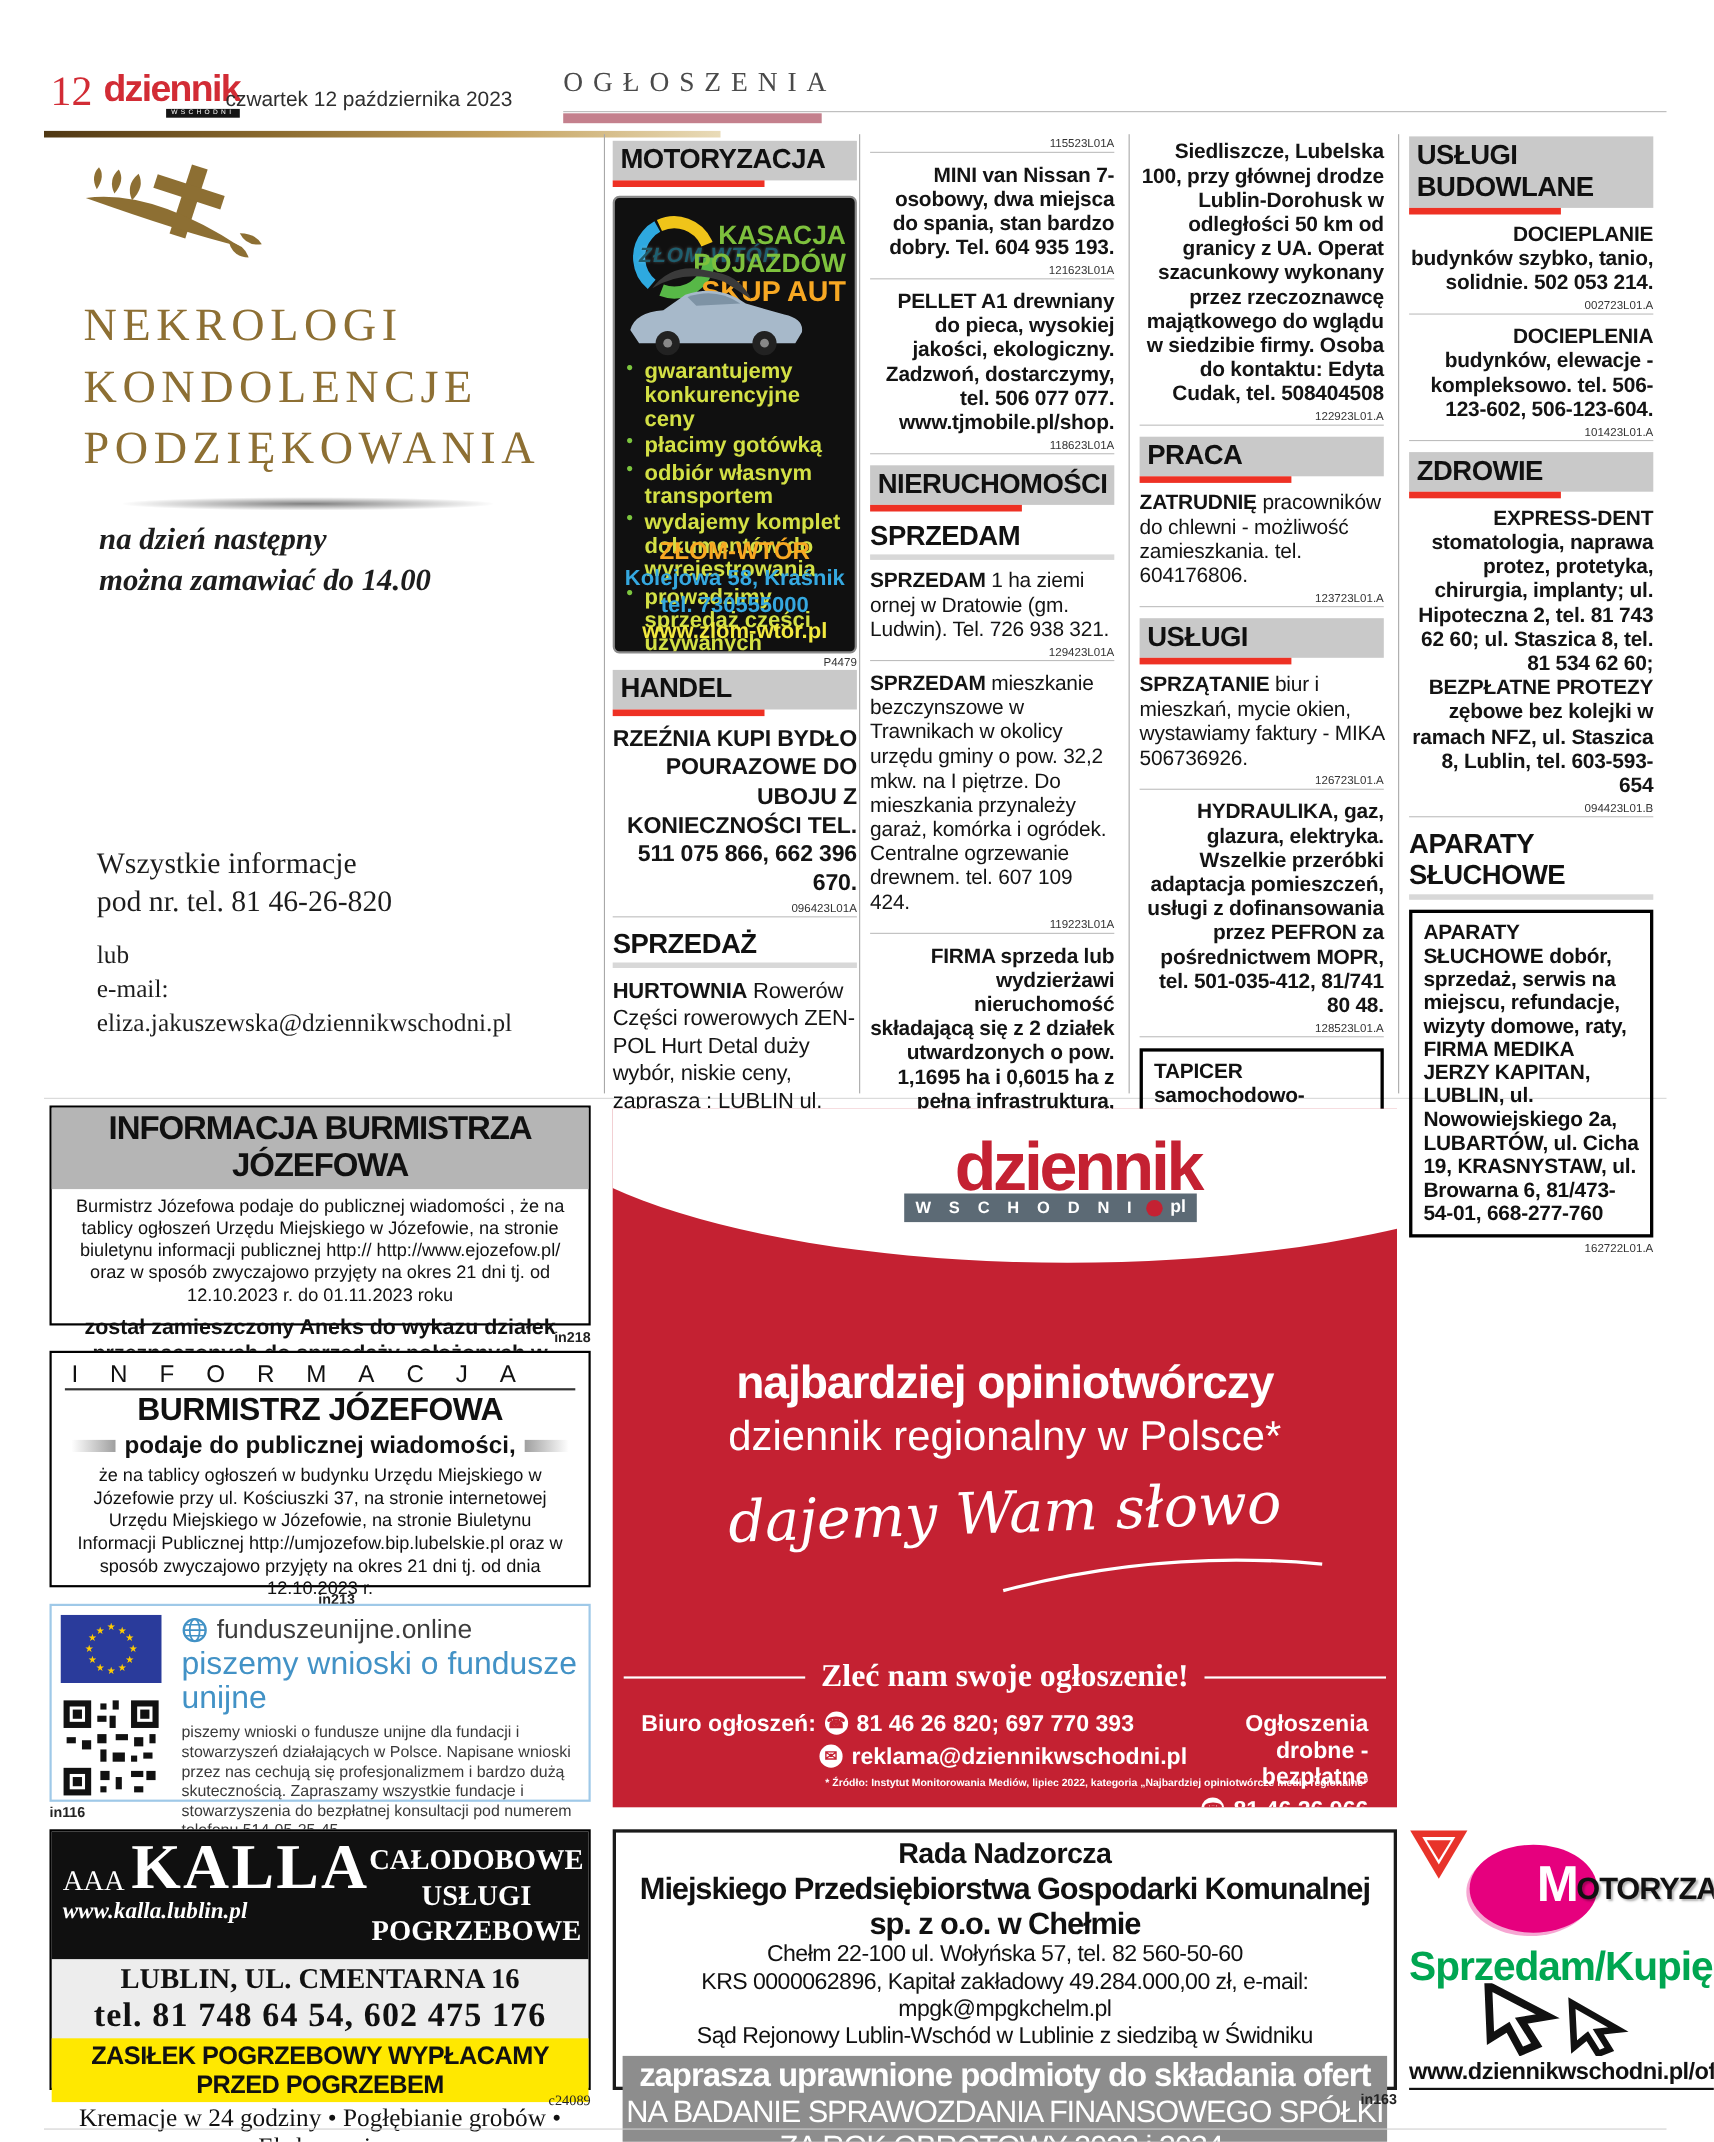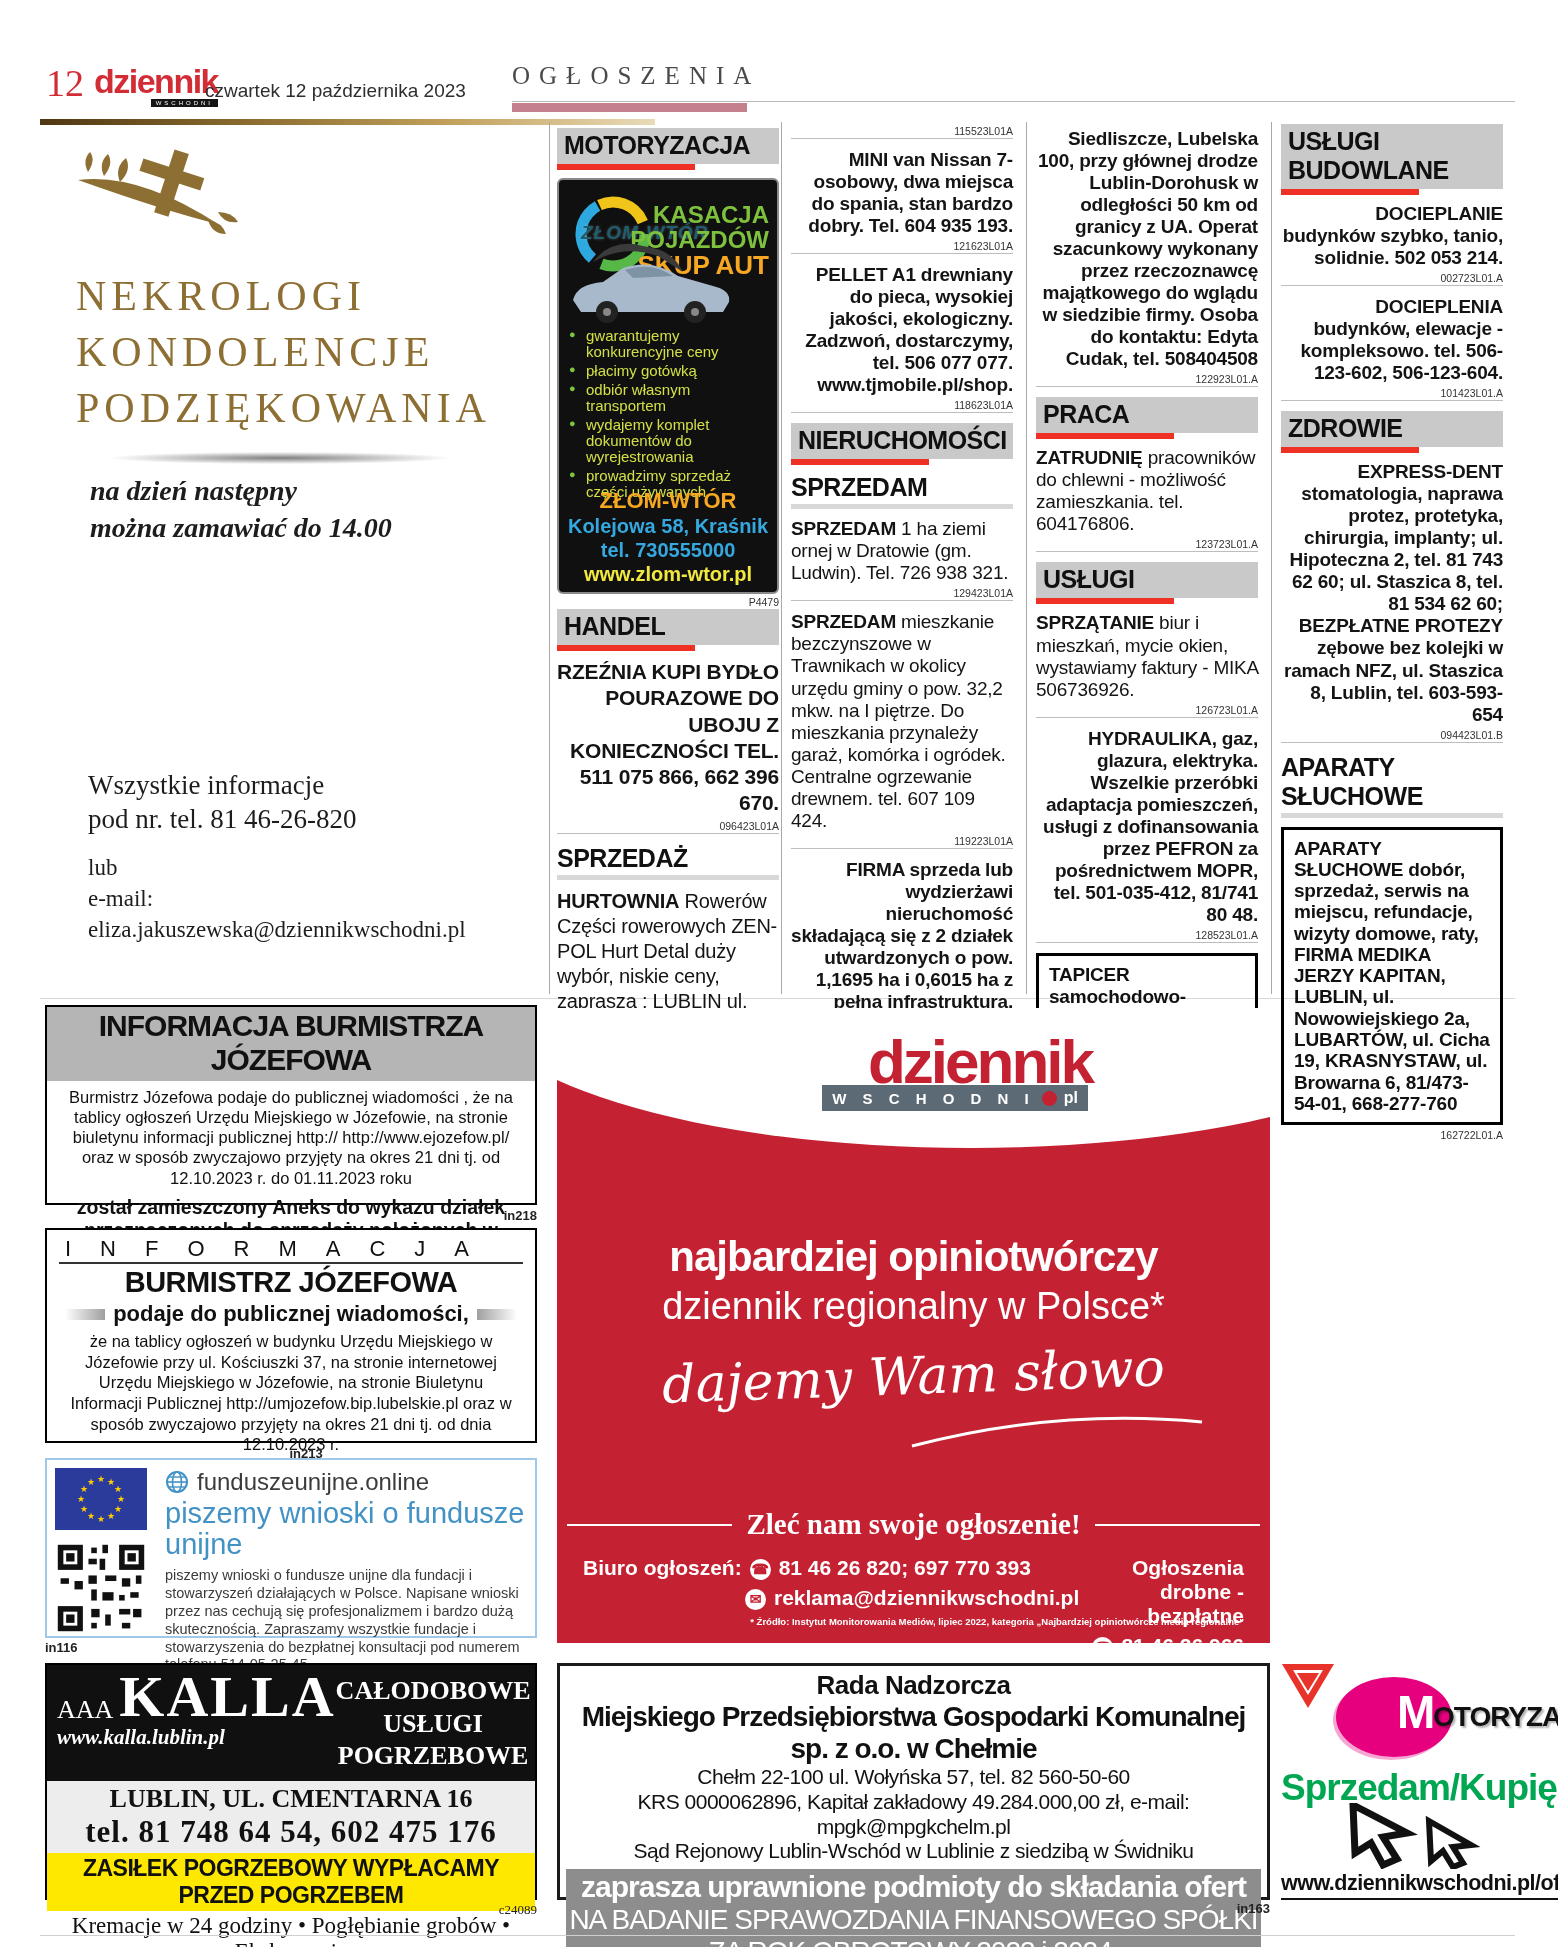--- a/index.html
+++ b/index.html
@@ -52,22 +52,22 @@
 
   
   .zlom{background:#101010;border:2px solid #8a8a8a;border-radius:6px;height:412px;
        position:relative;margin:0 0 2px;overflow:hidden;}
   .zlom-kasacja{position:absolute;top:22px;right:8px;text-align:right;font-weight:bold;line-height:1.05;}
   .zlom-k1{color:#7ec13d;font-size:24px;}
   .zlom-k2{color:#f7a823;font-size:26px;}
   .zlom-logotext{position:absolute;top:42px;left:22px;color:#1f5e6e;font-weight:bold;
        font-style:italic;font-size:19px;letter-spacing:1px;text-shadow:0 0 3px rgba(255,255,255,.25);}
   .zlom-bullets{position:absolute;top:148px;left:10px;right:6px;margin:0;padding:0;list-style:none;}
-  .zlom-bullets li{position:relative;padding-left:17px;color:#d3e045;font-weight:normal;
-       font-size:15px;line-height:1.07;margin-bottom:3px;}
+  .zlom-bullets li{position:relative;padding-left:17px;color:#d3e045;font-weight:bold;
+       font-size:20px;line-height:1.07;margin-bottom:3px;}
   .zlom-bullets li::before{content:"●";position:absolute;left:0;top:1px;color:#7dc63f;font-size:11px;}
   .zlom-bottom{position:absolute;left:0;right:0;bottom:6px;text-align:center;line-height:1.2;font-weight:bold;}
   .zlom-name{color:#f7a823;font-size:22px;}
   .zlom-addr,.zlom-tel{color:#35a8e0;font-size:20px;}
   .zlom-www{color:#f2e93f;font-size:20px;}
 
   
   .infobox{position:absolute;left:45px;width:492px;border:2px solid #000;background:#fff;box-sizing:border-box;}
   .b1-title{background:#b5b5b5;font-weight:bold;font-size:30px;letter-spacing:-1px;
        text-align:center;padding:2px 0 4px;}
@@ -119,21 +119,21 @@
   .promo-h2{position:absolute;top:277px;width:100%;text-align:center;color:#fff;font-size:38px;}
   .promo-slogan{position:absolute;top:338px;width:100%;text-align:center;color:#fff;
        font-family:"DejaVu Serif",serif;font-style:italic;font-size:52px;transform:rotate(-2deg);}
   .promo-swoosh{position:absolute;top:408px;left:350px;}
   .promo-cta{position:absolute;top:500px;width:100%;display:flex;align-items:center;
        justify-content:center;gap:14px;color:#fff;}
   .promo-cta .line{height:2px;width:165px;background:#fff;}
   .promo-cta .txt{font-family:"Liberation Serif",serif;font-weight:bold;font-size:29px;}
   .promo-info{position:absolute;top:548px;left:0;right:0;display:flex;justify-content:space-between;
        padding:0 26px;color:#fff;}
-  .pi-row{display:flex;align-items:flex-end;gap:8px;font-size:21px;font-weight:bold;margin-bottom:6px;}
+  .pi-row{display:flex;align-items:flex-start;gap:8px;font-size:21px;font-weight:bold;margin-bottom:6px;}
   .pi-right{text-align:right;}
   .pi-right .pi-row{justify-content:flex-end;}
   .picon{display:inline-block;width:21px;height:21px;border-radius:50%;background:#fff;color:#c42132;
        font-size:14px;line-height:21px;text-align:center;flex:none;}
   .promo-foot{position:absolute;top:608px;right:26px;color:#fff;font-size:9.5px;font-weight:bold;}
 
   
   .mpgk{position:absolute;left:557px;top:1663px;width:713px;height:237px;border:3px solid #1a1a1a;
        box-sizing:border-box;text-align:center;padding-top:4px;}
   .mpgk-t1{font-size:26px;font-weight:bold;letter-spacing:-0.5px;}

